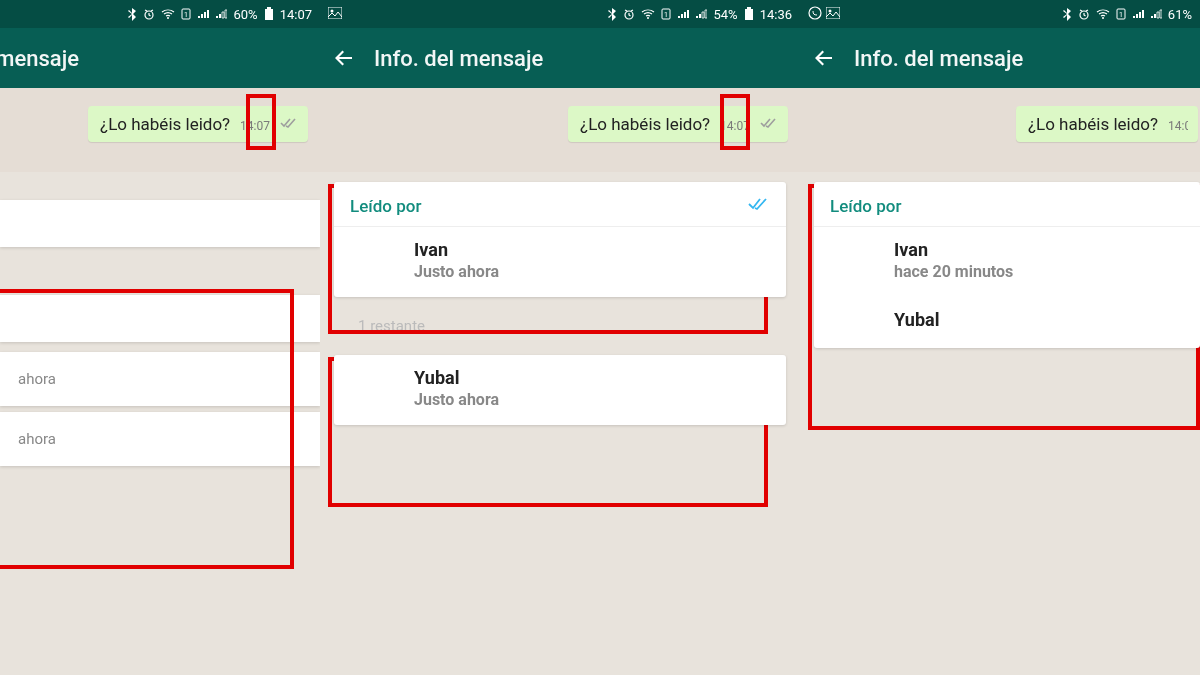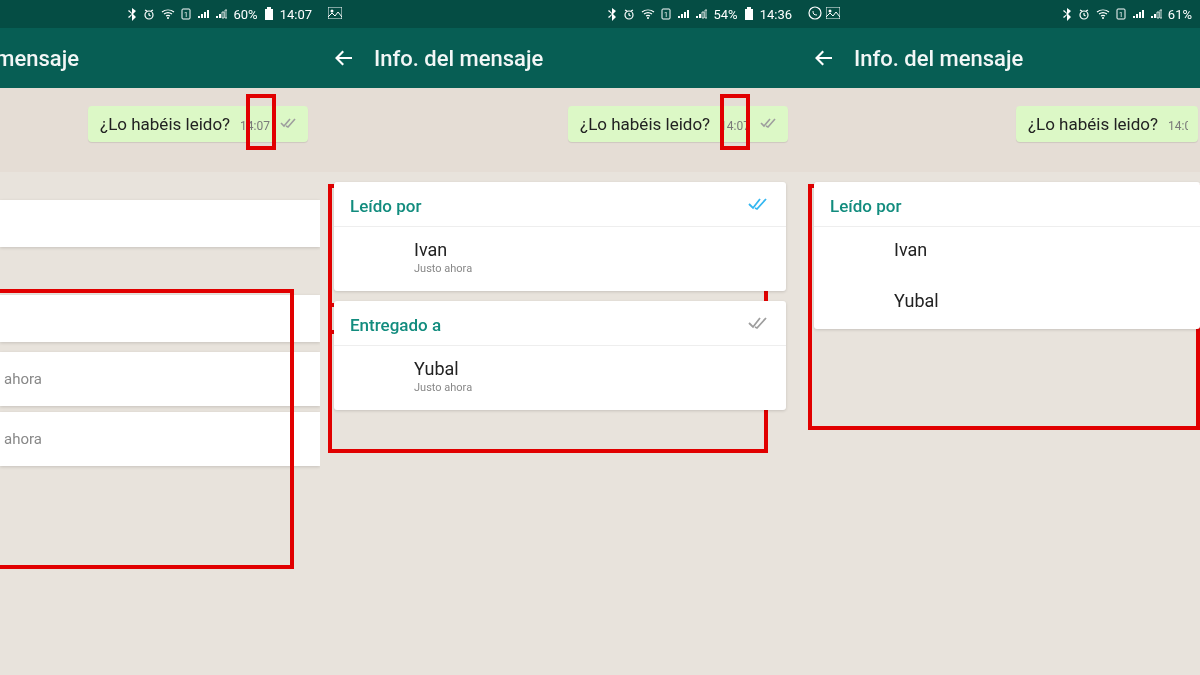--- a/index.html
+++ b/index.html
@@ -97,23 +97,24 @@
   }
   .card-header .label {
     color: #128c7e;
     font-size: 17px;
     font-weight: 500;
   }
   .card-header .hicon svg { width: 22px; height: 16px; }
   .entry {
     padding: 12px 18px 16px 80px;
     position: relative;
+    font-weight: bold;
   }
   .entry .name { font-size: 18px; color: #222; margin-bottom: 2px; }
-  .entry .when { font-size: 11px; color: #888; }
+  .entry .when { font-size: 16px; color: #888; }
   .remaining {
     padding: 10px 18px;
     color: #bbb;
     font-size: 15px;
   }
 
   .redbox {
     position: absolute;
     border: 4px solid #e10000;
     pointer-events: none;
@@ -127,21 +128,21 @@
     padding: 14px 16px;
     display: flex;
     justify-content: flex-end;
   }
   .partial-entry {
     background: #fff;
     box-shadow: 0 1px 3px rgba(0,0,0,.15);
     margin: 6px 0;
     padding: 18px 0 18px 0;
   }
-  .partial-entry .when { font-size: 15px; color: #888; padding-left: 4px; }
+  .partial-entry .when { font-size: 15px; color: #888; padding-left: 4px; margin-left: 14px; }
 
   .panel1 .appbar { padding-left: 0; }
   .panel1 .appbar .title { margin-left: -40px; }
 </style>
 </head>
 <body>
 
 <div class="panels">
 
   <div class="panel panel1">
@@ -323,32 +324,25 @@
               </svg>
           </span>
         </div>
         <div class="entry">
           <div class="name">Ivan</div>
           <div class="when">Justo ahora</div>
         </div>
       </div>
     </div>
 
+    <div class="remaining" style="margin-left:20px">1 restante</div>
 
     <div style="position:relative">
       <div class="redbox" style="left:8px;top:2px;width:440px;height:150px"></div>
       <div class="card">
-        <div class="card-header">
-          <span class="label">Entregado a</span>
-          <span class="hicon">
-            <svg viewBox="0 0 22 16">
-                <path d="M1 8l4 4L12 3M7 12l2 1L18 3" fill="none" class="tick-grey" stroke-width="1.8"></path>
-              </svg>
-          </span>
-        </div>
         <div class="entry">
           <div class="name">Yubal</div>
           <div class="when">Justo ahora</div>
         </div>
       </div>
     </div>
   </div>
 
   <div class="panel panel3">
     <div class="statusbar">
@@ -417,20 +411,21 @@
     </div>
 
     <div style="position:relative">
       <div class="redbox" style="left:8px;top:2px;width:392px;height:246px"></div>
       <div class="card" style="margin-right:0">
         <div class="card-header">
           <span class="label">Leído por</span>
         </div>
         <div class="entry">
           <div class="name">Ivan</div>
+          <div class="when">hace 20 minutos</div>
         </div>
         <div class="entry">
           <div class="name">Yubal</div>
         </div>
       </div>
     </div>
   </div>
 
 </div>
 

